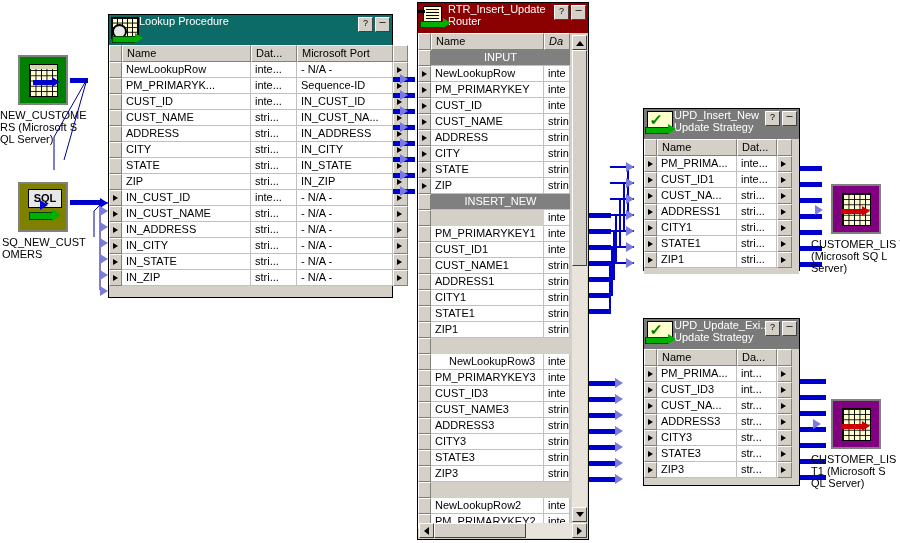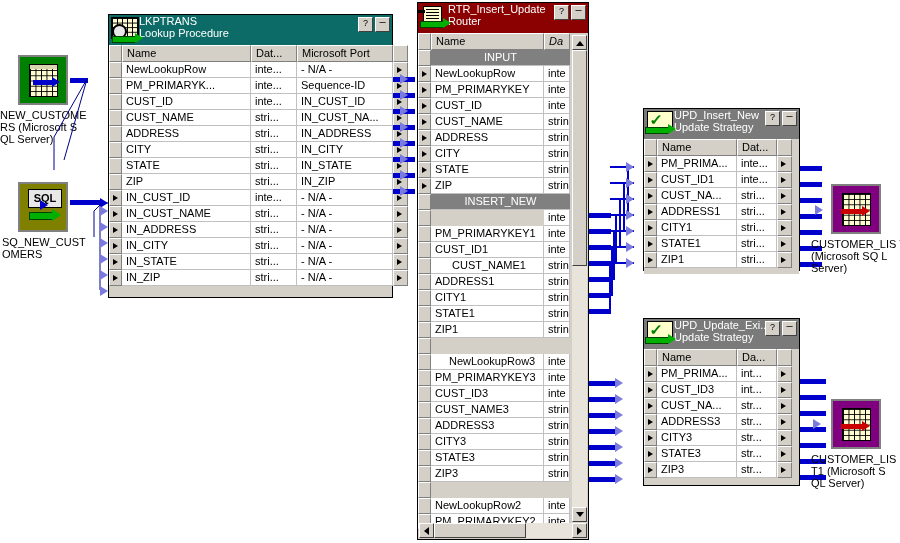--- a/index.html
+++ b/index.html
@@ -247,21 +247,20 @@
   <div class="stubarrow" style="left:100px;top:286px;"></div>
 
   <div class="xform" id="lookup-win" style="left:108px;top:14px;width:285px;height:284px;">
     <div class="titlebar tb-teal">
       <div class="tb-icon">
         <div class="lk-glyph"></div>
         <div class="lk-mag"></div>
         <div class="lk-arr"></div>
       </div>
       <div class="tb-text">
-        <span class="l1">LKPTRANS</span>
         <span class="l2">Lookup Procedure</span>
       </div>
       <div class="tb-btns">
         <div class="tb-btn">?</div>
         <div class="tb-btn min">–</div>
       </div>
     </div>
     <div class="grid" id="lookup-grid">
         <div class="hdr-row">
           <div class="gut" style="flex: 0 0 13px;"></div>
@@ -469,21 +468,21 @@
           <div class="cell" style="flex: 0 0 113px;">PM_PRIMARYKEY1</div>
           <div class="cell" style="flex: 0 0 26px;">inte</div>
         </div>
         <div class="row">
           <div class="gut"></div>
           <div class="cell" style="flex: 0 0 113px;">CUST_ID1</div>
           <div class="cell" style="flex: 0 0 26px;">inte</div>
         </div>
         <div class="row">
           <div class="gut"></div>
-          <div class="cell" style="flex: 0 0 113px; text-align: center;">CUST_NAME1</div>
+          <div class="cell" style="flex: 0 0 113px;">CUST_NAME1</div>
           <div class="cell" style="flex: 0 0 26px;">strin</div>
         </div>
         <div class="row">
           <div class="gut"></div>
           <div class="cell" style="flex: 0 0 113px;">ADDRESS1</div>
           <div class="cell" style="flex: 0 0 26px;">strin</div>
         </div>
         <div class="row">
           <div class="gut"></div>
           <div class="cell" style="flex: 0 0 113px;">CITY1</div>

